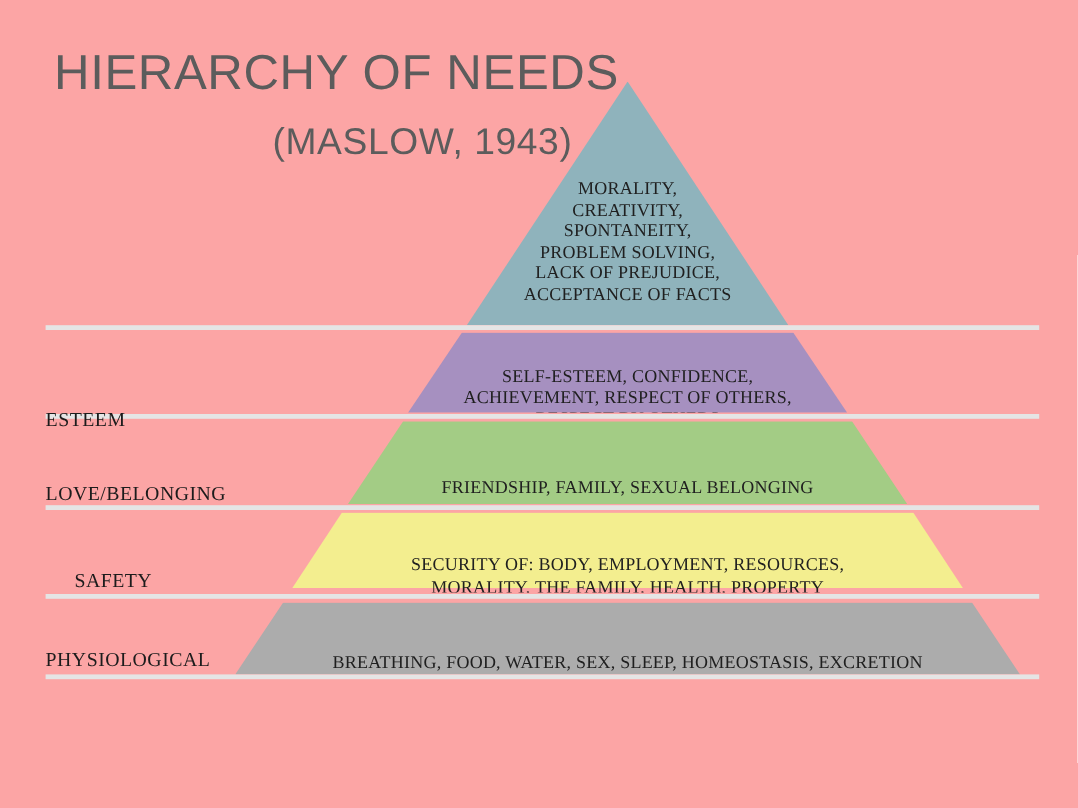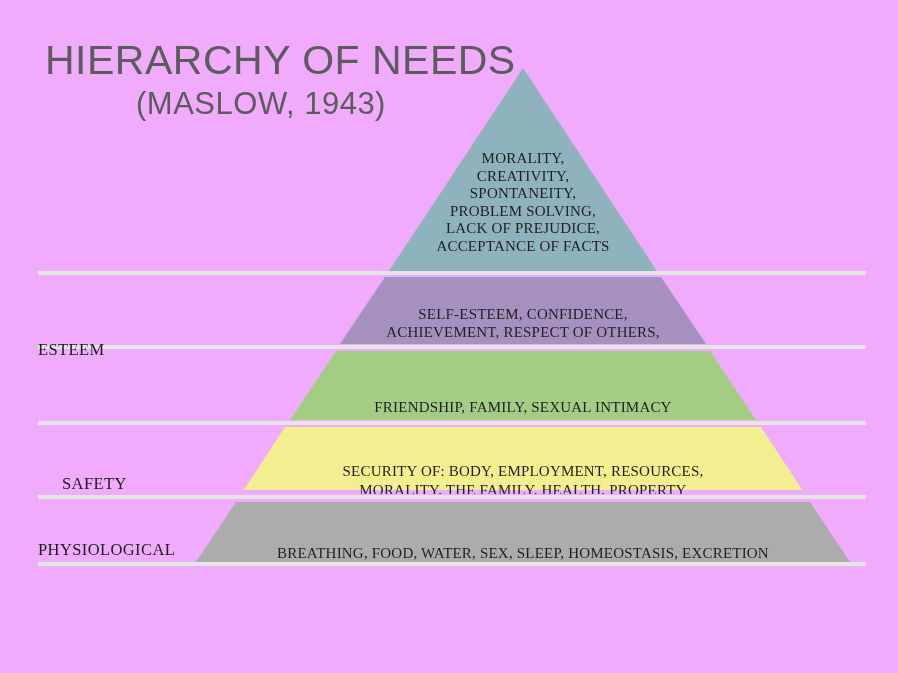--- a/index.html
+++ b/index.html
@@ -1,21 +1,21 @@
 <!DOCTYPE html>
 <html><head>
 <meta charset="utf-8">
 <style>
   * { margin: 0; padding: 0; box-sizing: border-box; }
   html, body { background: #ffffff; }
   .canvas {
     position: relative;
     width: 898px;
     height: 673px;
-    background: #f0abfc;
+    background: #fca5a5;
     overflow: hidden;
     font-family: "Liberation Sans", sans-serif;
   }
 
   
   .title-block {
     position: absolute;
     left: 45px;
     top: 40px;
     width: 432px;
@@ -26,22 +26,22 @@
     font-size: 41px;
     font-weight: 400;
     letter-spacing: 0.5px;
     line-height: 1.0;
     white-space: nowrap;
   }
   .title-sub {
     font-size: 31px;
     font-weight: 400;
     letter-spacing: 0.5px;
-    margin-top: 5px;
-    text-align: center;
+    margin-top: 19px;
+    text-align: right;
     white-space: nowrap;
   }
 
   
   .divider-line {
     position: absolute;
     left: 38px;
     width: 828px;
     height: 4px;
     background: #e5e5e5;
@@ -142,39 +142,40 @@
     <div class="title-sub">(MASLOW, 1943)</div>
   </div>
 
   <div class="divider-line line-1"></div>
   <div class="divider-line line-2"></div>
   <div class="divider-line line-3"></div>
   <div class="divider-line line-4"></div>
   <div class="divider-line line-5"></div>
 
   <div class="side-label label-2">ESTEEM</div>
+  <div class="side-label label-3">LOVE/BELONGING</div>
   <div class="side-label label-4">SAFETY</div>
   <div class="side-label label-5">PHYSIOLOGICAL</div>
 
   <div class="pyramid">
     <div class="tier tier-1" style="background-color: rgb(143, 179, 188);">
       <div class="tier-text">MORALITY,
 CREATIVITY,
 SPONTANEITY,
 PROBLEM SOLVING,
 LACK OF PREJUDICE,
 ACCEPTANCE OF FACTS</div>
     </div>
     <div class="tier tier-2" style="background-color: rgb(166, 144, 192);">
       <div class="tier-text">SELF-ESTEEM, CONFIDENCE,
 ACHIEVEMENT, RESPECT OF OTHERS,
 RESPECT BY OTHERS</div>
     </div>
     <div class="tier tier-3" style="background-color: rgb(163, 204, 133);">
-      <div class="tier-text">FRIENDSHIP, FAMILY, SEXUAL INTIMACY</div>
+      <div class="tier-text">FRIENDSHIP, FAMILY, SEXUAL BELONGING</div>
     </div>
     <div class="tier tier-4" style="background-color: rgb(243, 238, 143);">
       <div class="tier-text">SECURITY OF: BODY, EMPLOYMENT, RESOURCES,
 MORALITY, THE FAMILY, HEALTH, PROPERTY</div>
     </div>
     <div class="tier tier-5" style="background-color: rgb(172, 172, 172);">
       <div class="tier-text">BREATHING, FOOD, WATER, SEX, SLEEP, HOMEOSTASIS, EXCRETION</div>
     </div>
   </div>
 

